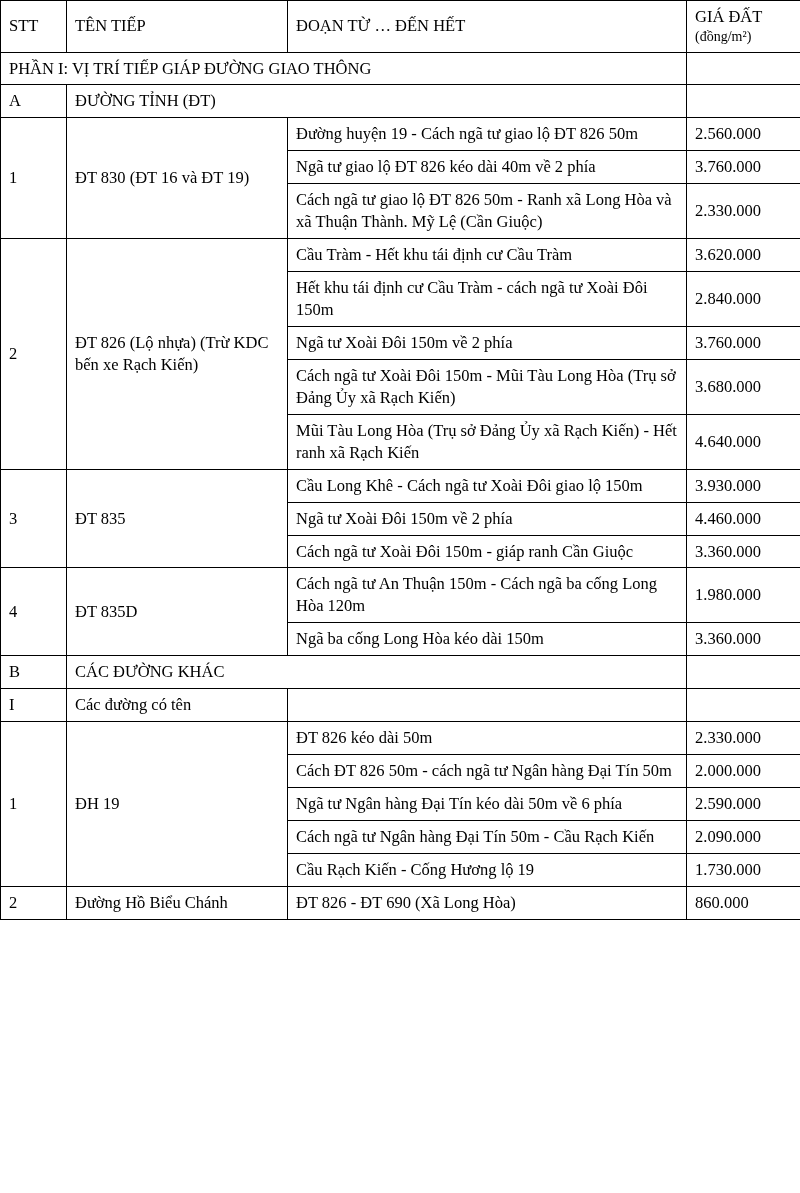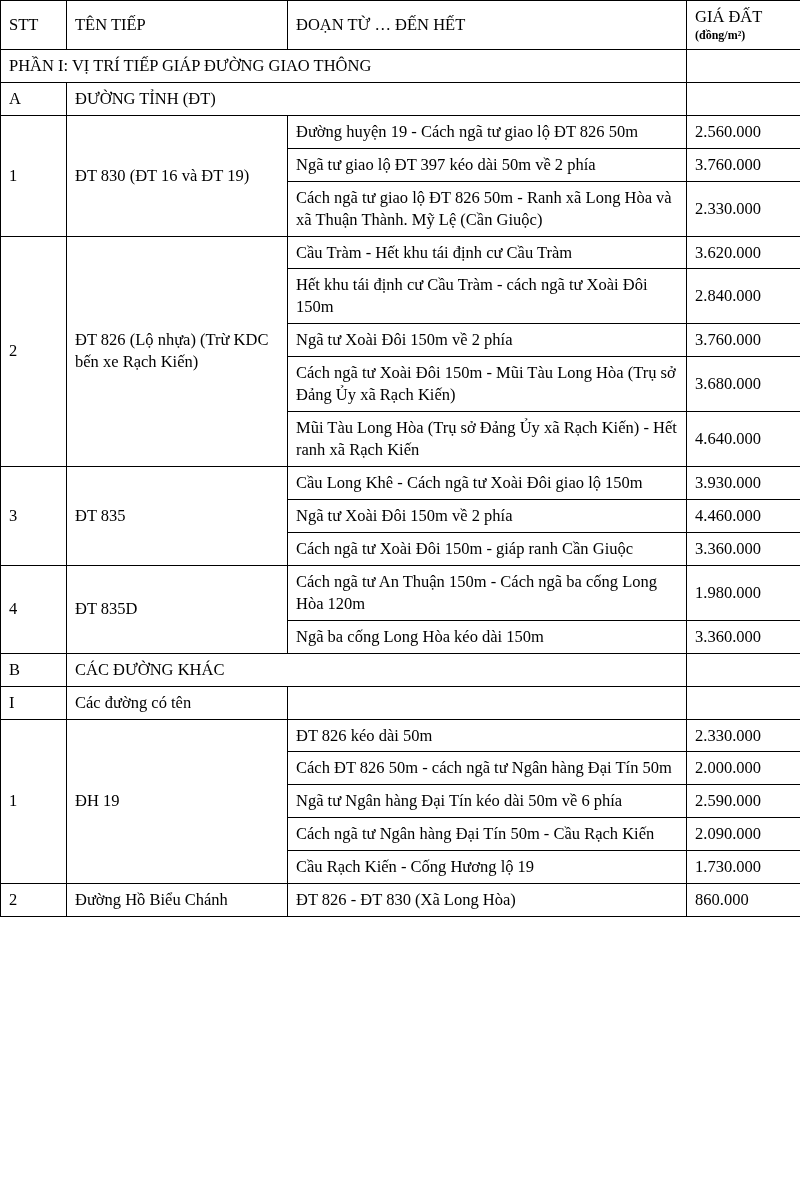--- a/index.html
+++ b/index.html
@@ -38,22 +38,22 @@
   thead th {
     text-align: center;
     font-weight: bold;
     font-size: 17px;
     line-height: 1.2;
     padding-top: 9px;
     padding-bottom: 9px;
   }
   th .unit {
     display: block;
-    font-size: 12px;
-    font-weight: bold;
+    font-size: 14px;
+    font-weight: normal;
   }
   
   .num      { text-align: center; }
   .price    { text-align: center; white-space: nowrap; }
   .roadname { text-align: left; }
   .seg      { text-align: left; }
   .part-title {
     font-weight: bold;
     font-size: 17px;
     padding-top: 8px;
@@ -101,21 +101,21 @@
         <td class="sec-title" colspan="2">ĐƯỜNG TỈNH (ĐT)</td>
         <td class="empty"></td>
       </tr>
       <tr>
         <td class="num" rowspan="3">1</td>
         <td class="roadname" rowspan="3">ĐT 830 (ĐT 16 và ĐT 19)</td>
         <td class="seg">Đường huyện 19 - Cách ngã tư giao lộ ĐT 826 50m</td>
         <td class="price">2.560.000</td>
       </tr>
       <tr>
-        <td class="seg">Ngã tư giao lộ ĐT 397 kéo dài 50m về 2 phía</td>
+        <td class="seg">Ngã tư giao lộ ĐT 826 kéo dài 40m về 2 phía</td>
         <td class="price">3.760.000</td>
       </tr>
       <tr>
         <td class="seg">Cách ngã tư giao lộ ĐT 826 50m - Ranh xã Long Hòa và xã Thuận Thành. Mỹ Lệ (Cần Giuộc)</td>
         <td class="price">2.330.000</td>
       </tr>
       <tr>
         <td class="num" rowspan="5">2</td>
         <td class="roadname" rowspan="5">ĐT 826 (Lộ nhựa) (Trừ KDC bến xe Rạch Kiến)</td>
         <td class="seg">Cầu Tràm - Hết khu tái định cư Cầu Tràm</td>
@@ -190,17 +190,17 @@
         <td class="seg">Cách ngã tư Ngân hàng Đại Tín 50m - Cầu Rạch Kiến</td>
         <td class="price">2.090.000</td>
       </tr>
       <tr>
         <td class="seg">Cầu Rạch Kiến - Cống Hương lộ 19</td>
         <td class="price">1.730.000</td>
       </tr>
       <tr>
         <td class="num">2</td>
         <td class="roadname">Đường Hồ Biểu Chánh</td>
-        <td class="seg">ĐT 826 - ĐT 830 (Xã Long Hòa)</td>
+        <td class="seg">ĐT 826 - ĐT 690 (Xã Long Hòa)</td>
         <td class="price">860.000</td>
       </tr>
     </tbody>
 </table>
 
 </body></html>

